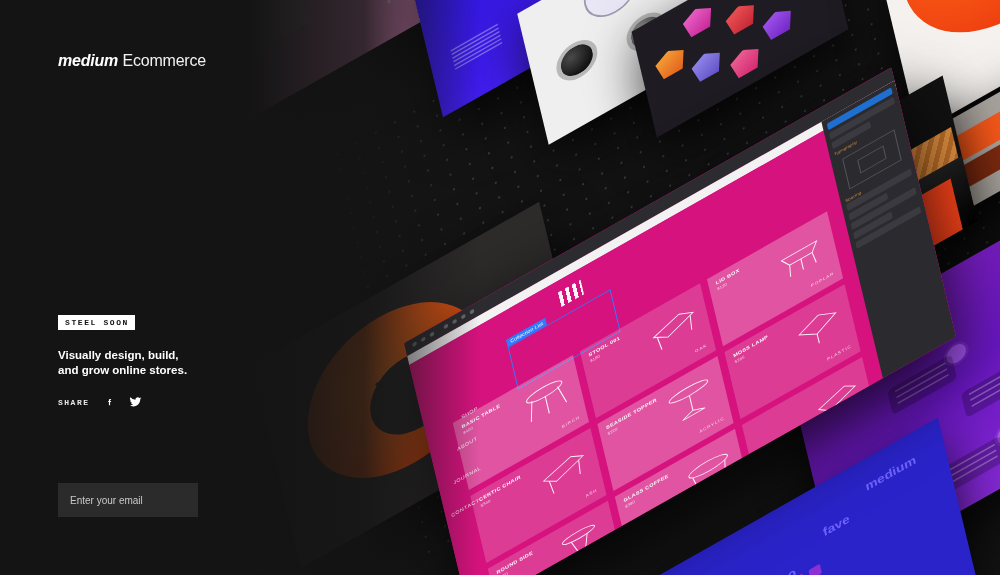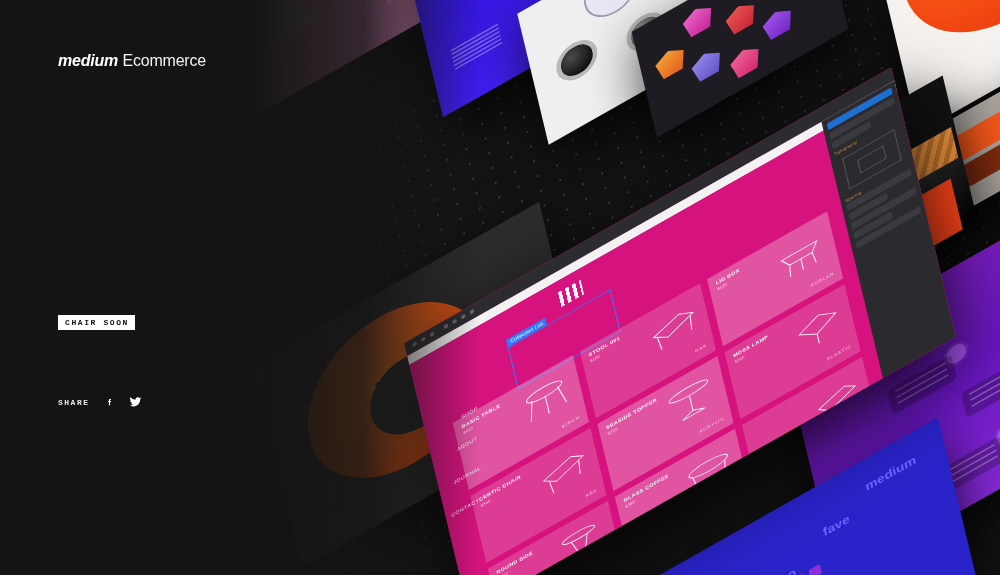--- a/index.html
+++ b/index.html
@@ -565,33 +565,38 @@
   </div>
 
   <div class="vignette"></div>
 
   <div class="logo">
     <b>medium</b>
     <span>Ecommerce</span>
   </div>
 
 
-  <div class="badge">CHAIR SOON</div>
-
+  <div class="badge">STEEL SOON</div>
+
+  <div class="sub">
+    <div>Visually design, build,</div>
+    <div>and grow online stores.</div>
+  </div>
 
   <div class="share">
     <span class="lbl">SHARE</span>
     <a class="ic" href="#">
       <svg width="11" height="11" viewBox="0 0 24 24" fill="#fff">
           <path d="M15.5 8.5h-2.2V7.2c0-.6.4-.8.7-.8h1.4V4.1h-2c-2.2 0-2.7 1.6-2.7 2.7v1.7H9.2v2.4h1.5V18h2.6v-7.1h1.9l.3-2.4z"></path>
         </svg>
     </a>
     <a class="ic" href="#">
       <svg width="13" height="11" viewBox="0 0 24 20" fill="#fff">
           <path d="M23 2.4a8.9 8.9 0 0 1-2.6.7 4.5 4.5 0 0 0 2-2.5 9 9 0 0 1-2.9 1.1A4.5 4.5 0 0 0 11.8 5a12.8 12.8 0 0 1-9.3-4.7 4.5 4.5 0 0 0 1.4 6 4.5 4.5 0 0 1-2-.6 4.5 4.5 0 0 0 3.6 4.5 4.5 4.5 0 0 1-2 .1 4.5 4.5 0 0 0 4.2 3.1A9 9 0 0 1 1 15.3a12.7 12.7 0 0 0 6.9 2c8.3 0 12.8-6.9 12.8-12.8v-.6A9.2 9.2 0 0 0 23 2.4z"></path>
         </svg>
     </a>
   </div>
 
   <form class="form">
+    <input class="email" type="email" placeholder="Enter your email" style="">
   </form>
 
 </div>
 
 </body></html>

